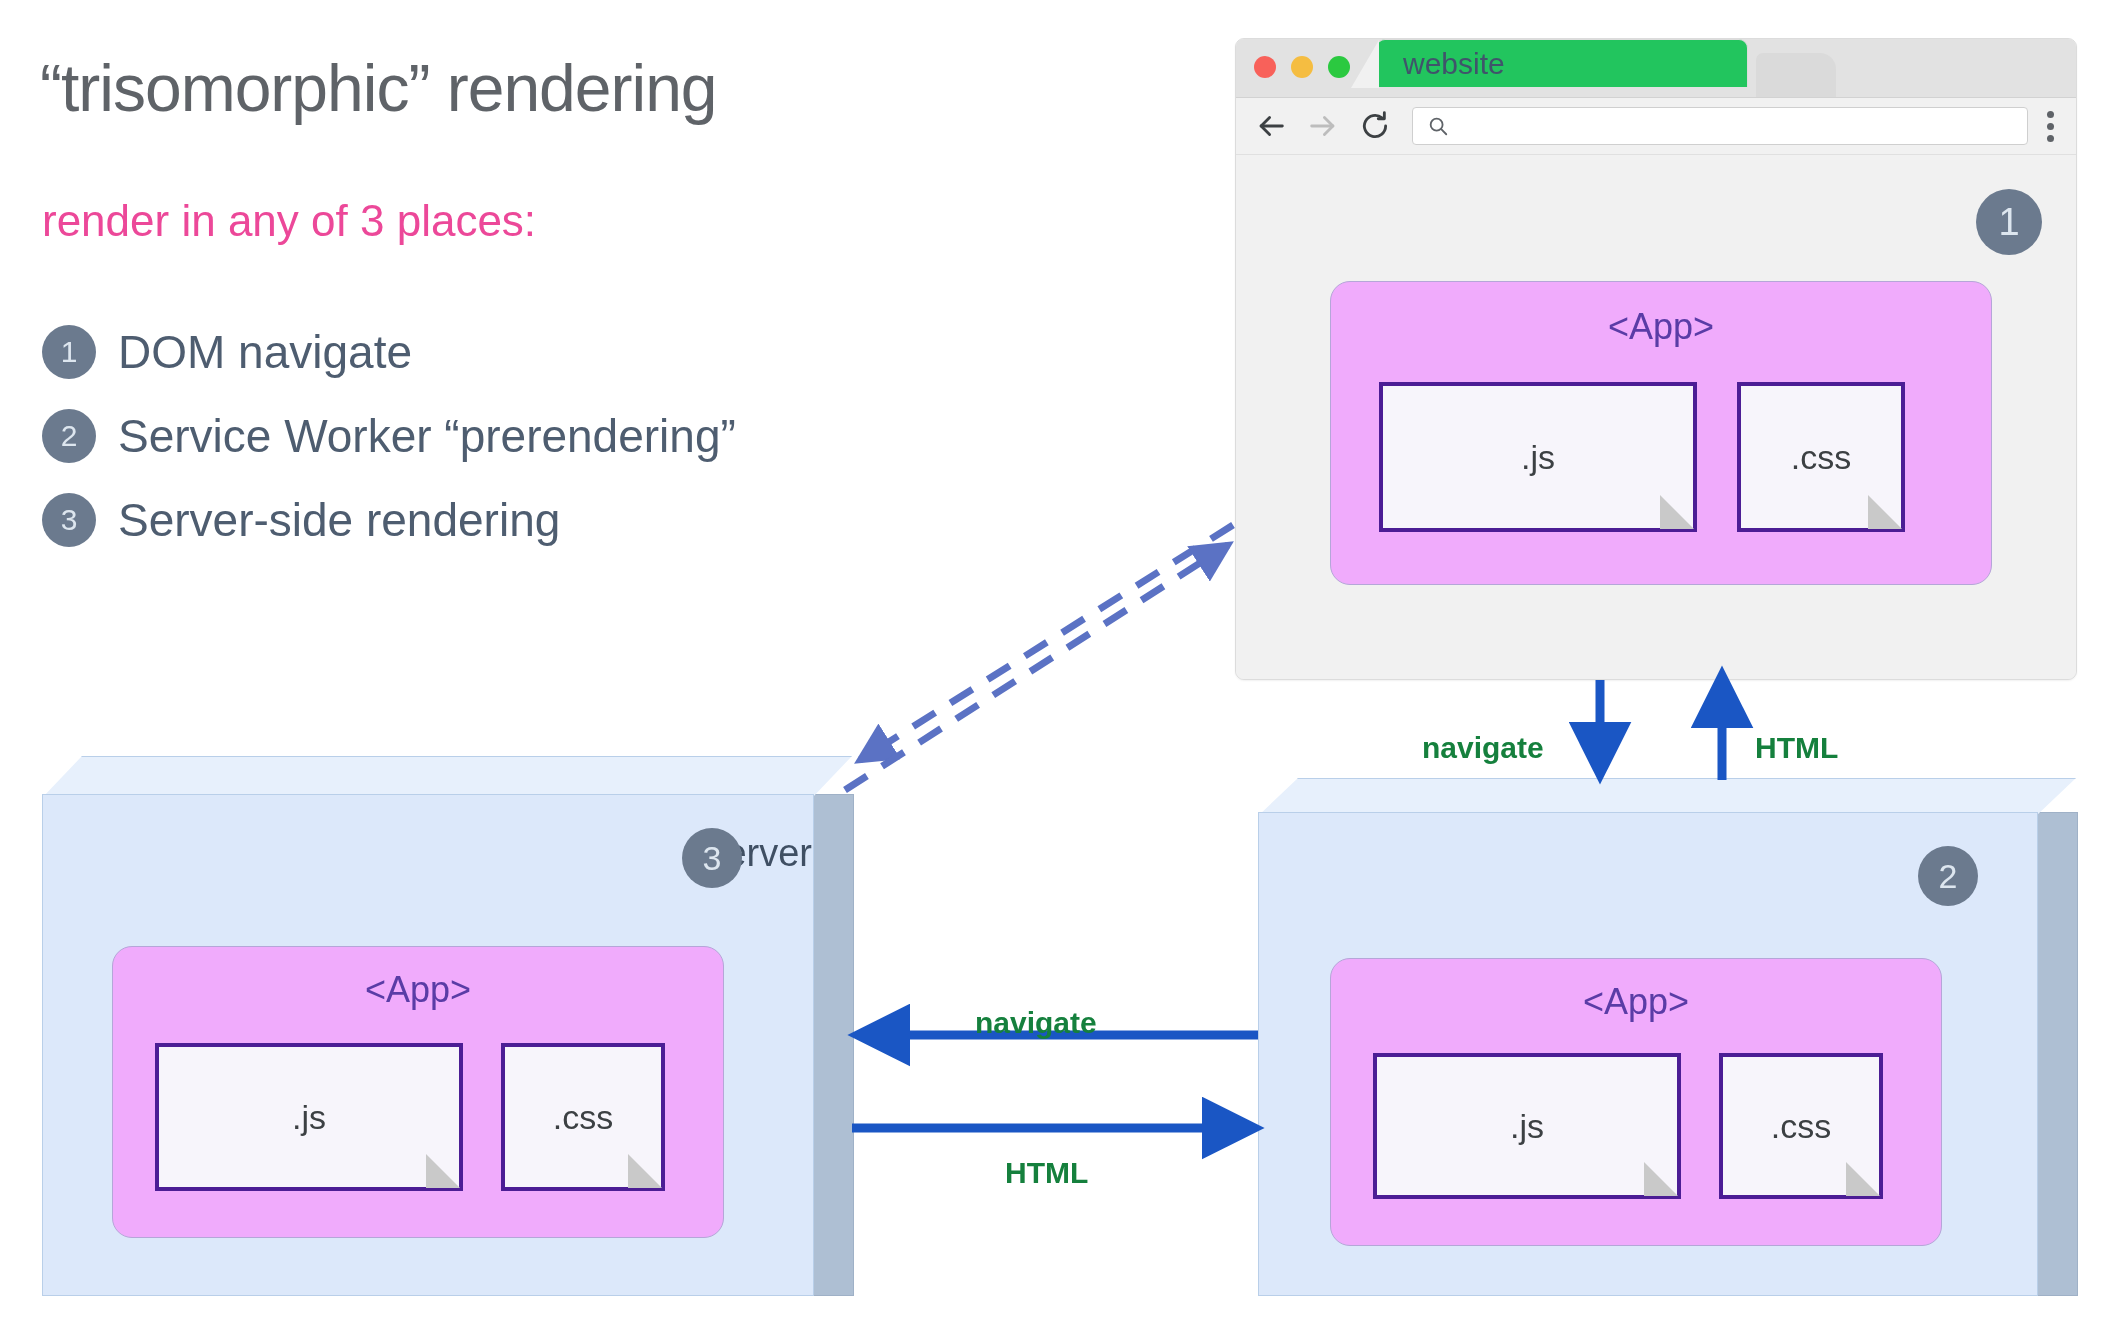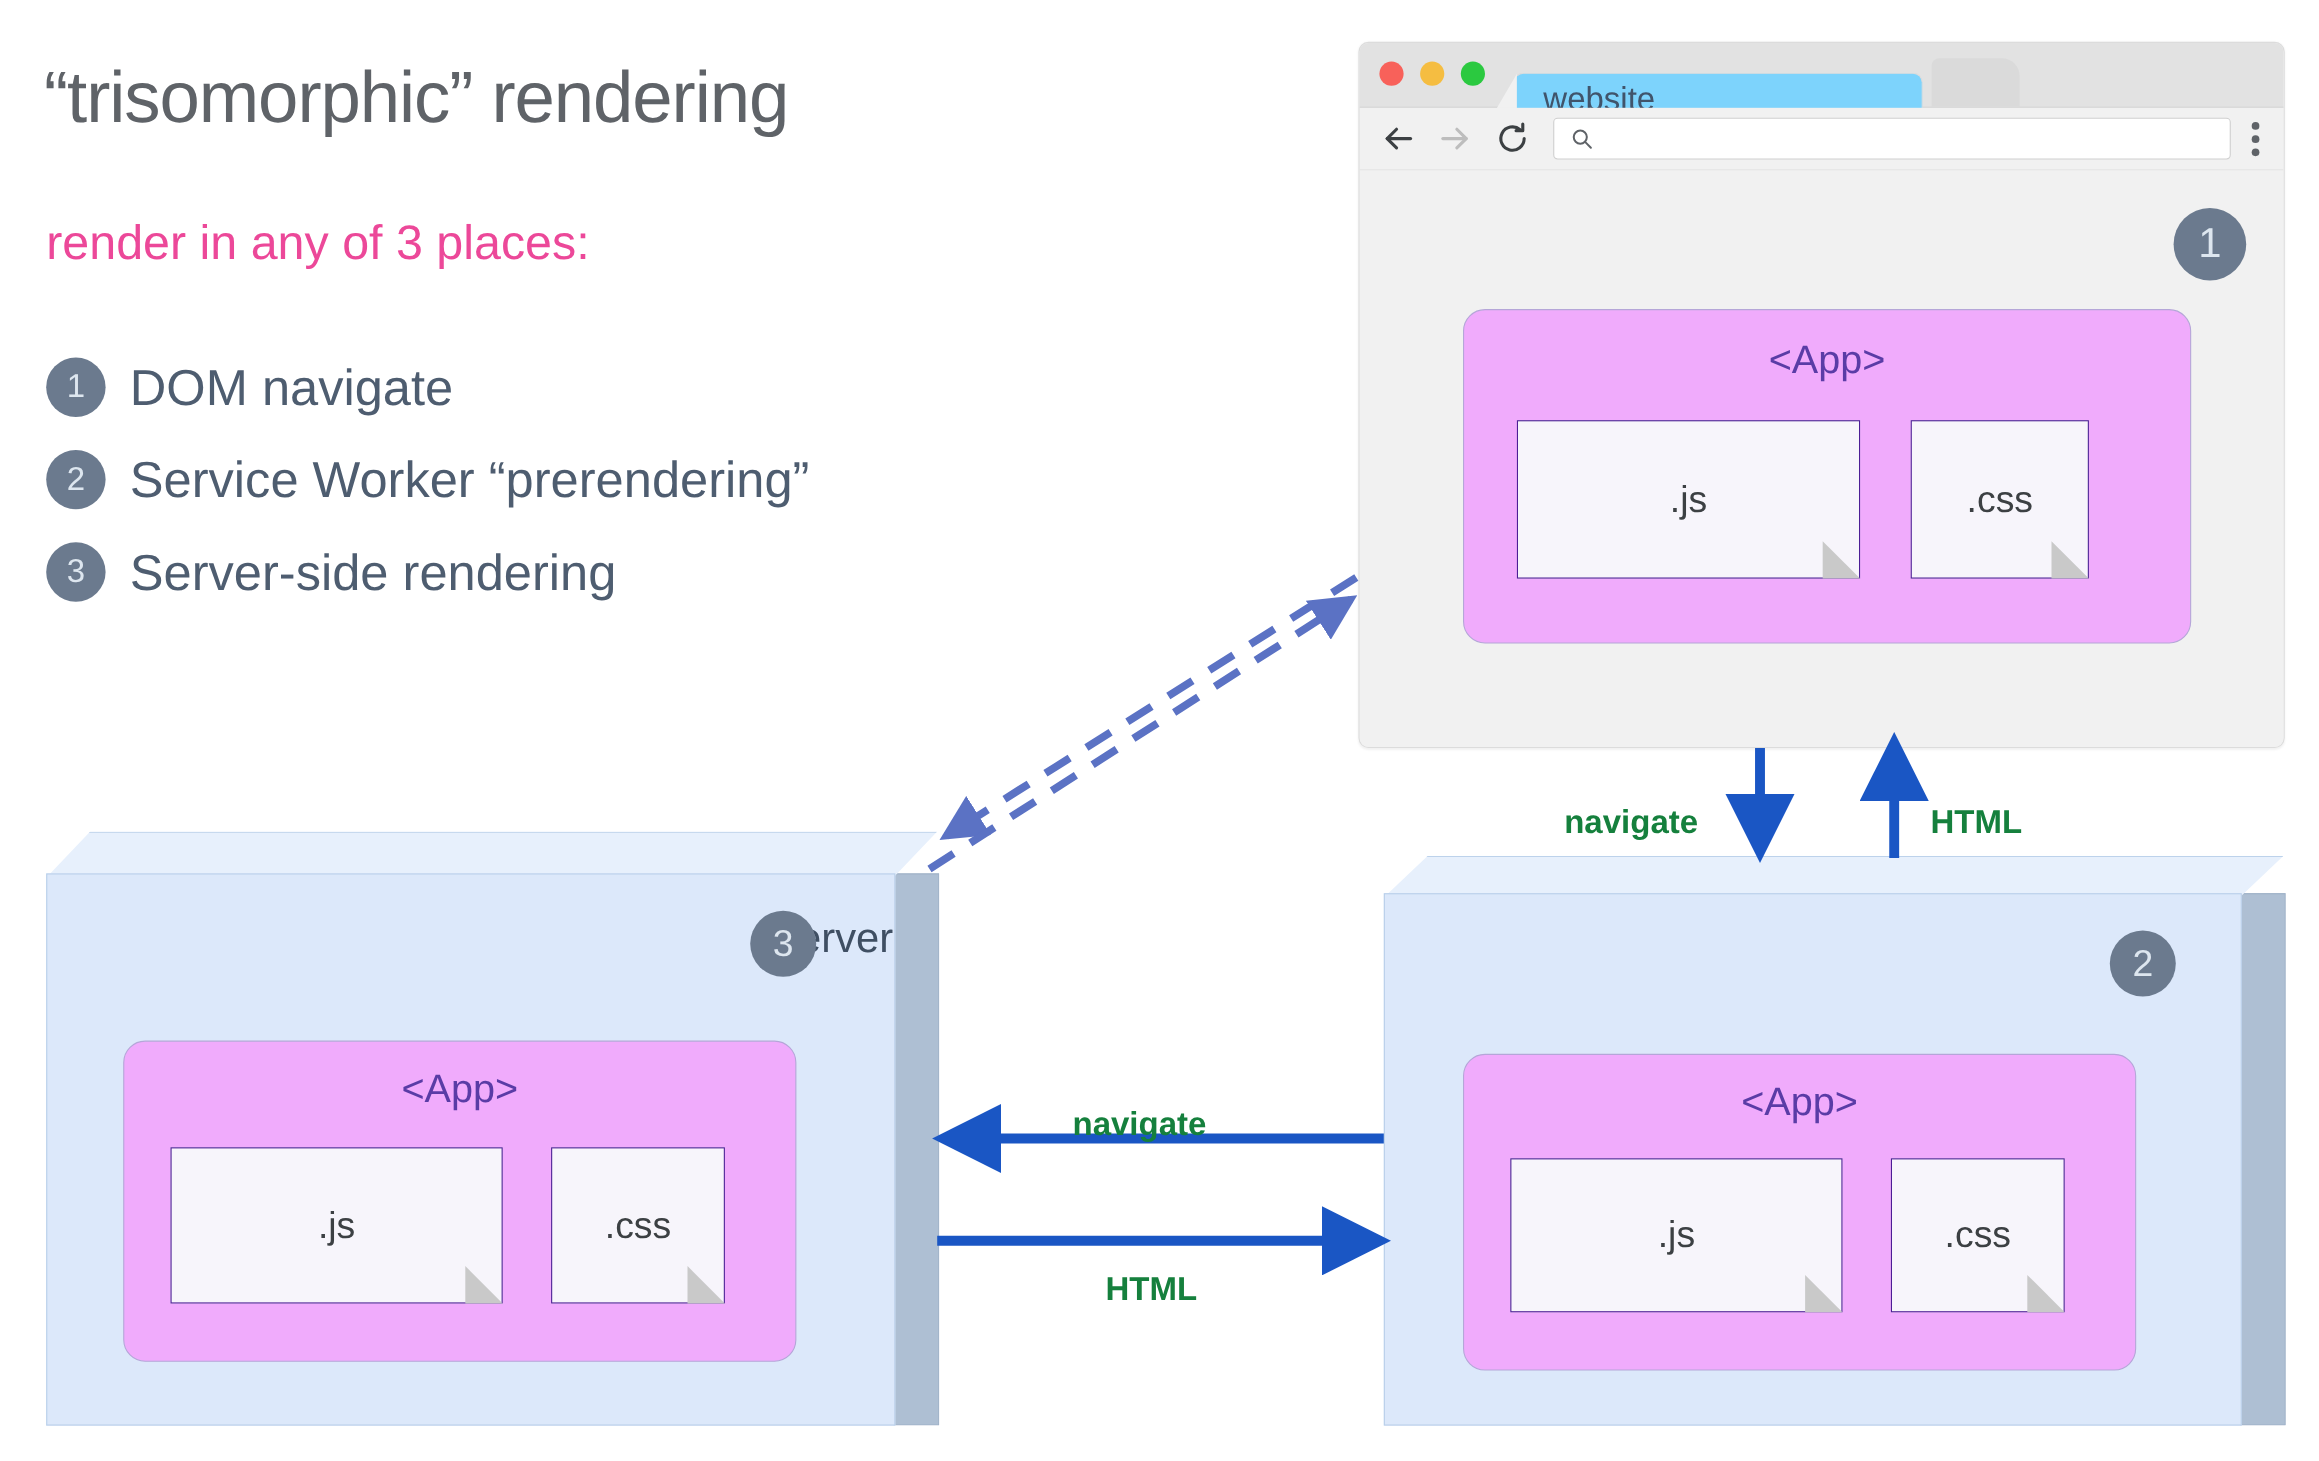--- a/index.html
+++ b/index.html
@@ -46,22 +46,22 @@
   #browser-titlebar{
     position:relative;height:58px;background:#e2e2e2;
     border-bottom:1px solid #d2d2d2;
   }
   .dots{position:absolute;left:18px;top:17px;display:flex;gap:15px;}
   .dot{width:22px;height:22px;border-radius:50%;}
   .dot.red{background:#f8615a;}
   .dot.yellow{background:#f5bd41;}
   .dot.green{background:#2bc940;}
   #browser-tab{
-    position:absolute;left:140px;top:27px;width:370px;height:47px;
-    background:#7dd3fc;border:1px solid #dcdcdc;border-bottom:none;
+    position:absolute;left:140px;top:0;width:370px;height:47px;
+    background:#22c55e;border:1px solid #dcdcdc;border-bottom:none;
     border-radius:9px 9px 0 0;
     display:flex;align-items:center;
   }
   #browser-tab:before{
     content:"";position:absolute;left:-26px;bottom:-1px;
     width:0;height:0;border-style:solid;
     border-width:0 0 48px 28px;border-color:transparent transparent #f1f1f1 transparent;
   }
   #tab-title{
     margin-left:26px;font-size:30px;color:#40546b;white-space:nowrap;
@@ -93,21 +93,21 @@
   
   .app-panel{
     position:absolute;background:#f0abfc;border:1px solid #b5a6d8;
     border-radius:20px;
   }
   .app-title{
     position:absolute;left:0;right:0;text-align:center;
     font-size:36px;color:#5a3ca6;white-space:nowrap;
   }
   .file{
-    position:absolute;background:#f7f5fb;border:1px solid #4c1d95;
+    position:absolute;background:#f7f5fb;border:4px solid #4c1d95;
     display:flex;align-items:center;justify-content:center;
     font-size:34px;color:#3c4043;
   }
   .file .fold{
     position:absolute;right:-1px;bottom:-1px;width:0;height:0;
     border-style:solid;border-width:34px 0 0 34px;
     border-color:transparent transparent transparent #c9c9c9;
   }
 
   

